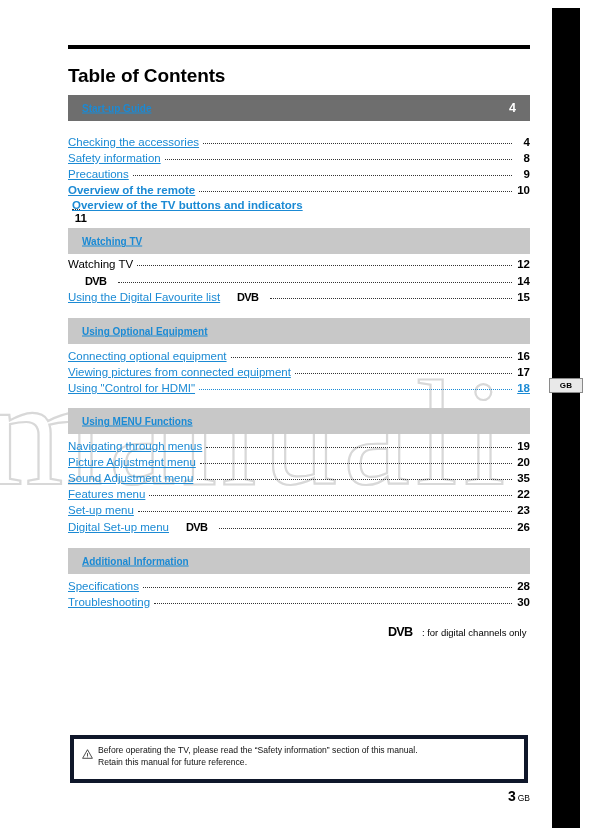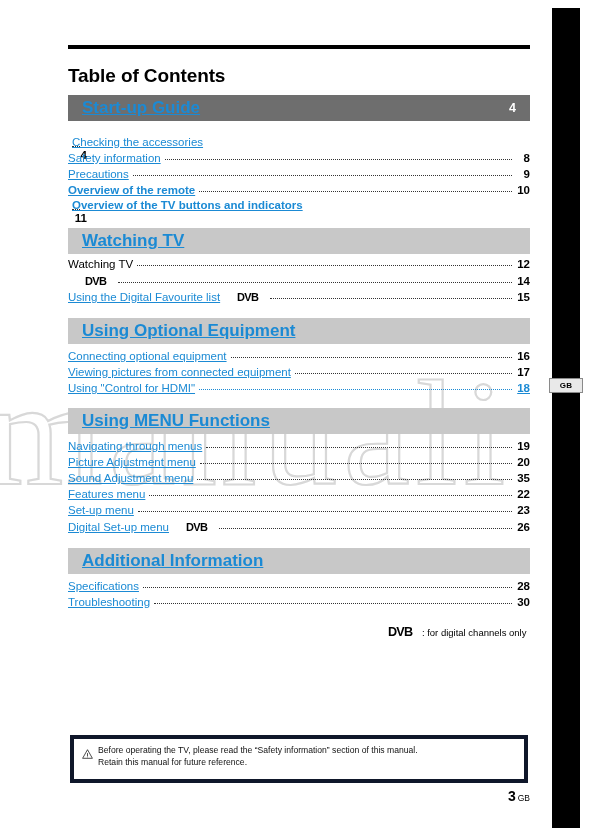--- a/index.html
+++ b/index.html
@@ -65,21 +65,21 @@
     box-sizing: border-box;
   }
   .bar.dark  { background: #6e6e6e; }
   .bar.light { background: #c8c8c8; }
 
   .bar-label {
     position: absolute;
     left: 14px;
     top: 50%;
     transform: translateY(-50%);
-    font-size: 17px;
+    font-size: 10px;
     font-weight: bold;
     color: #1b8ad4;
     text-decoration: underline;
     white-space: nowrap;
   }
   .bar.dark .bar-label { color: #1b8ad4; }
 
   .bar-page {
     position: absolute;
     right: 14px;
@@ -233,21 +233,21 @@
 
   <div class="top-rule"></div>
 
   <h1 class="page-title">Table of Contents</h1>
 
   <div id="toc-root">
       <div class="bar dark" style="top: 95px;">
         <span class="bar-label">Start-up Guide</span>
         <span class="bar-page">4</span>
       </div>
-      <div class="entry" style="top: 136px; flex-direction: column;">
+      <div class="entry" style="top: 136px;">
         <span class="entry-title">Checking the accessories</span>
         <span class="leader"></span>
         <span class="entry-page">4</span>
       </div>
       <div class="entry" style="top: 152px;">
         <span class="entry-title">Safety information</span>
         <span class="leader"></span>
         <span class="entry-page">8</span>
       </div>
       <div class="entry" style="top: 168px;">

